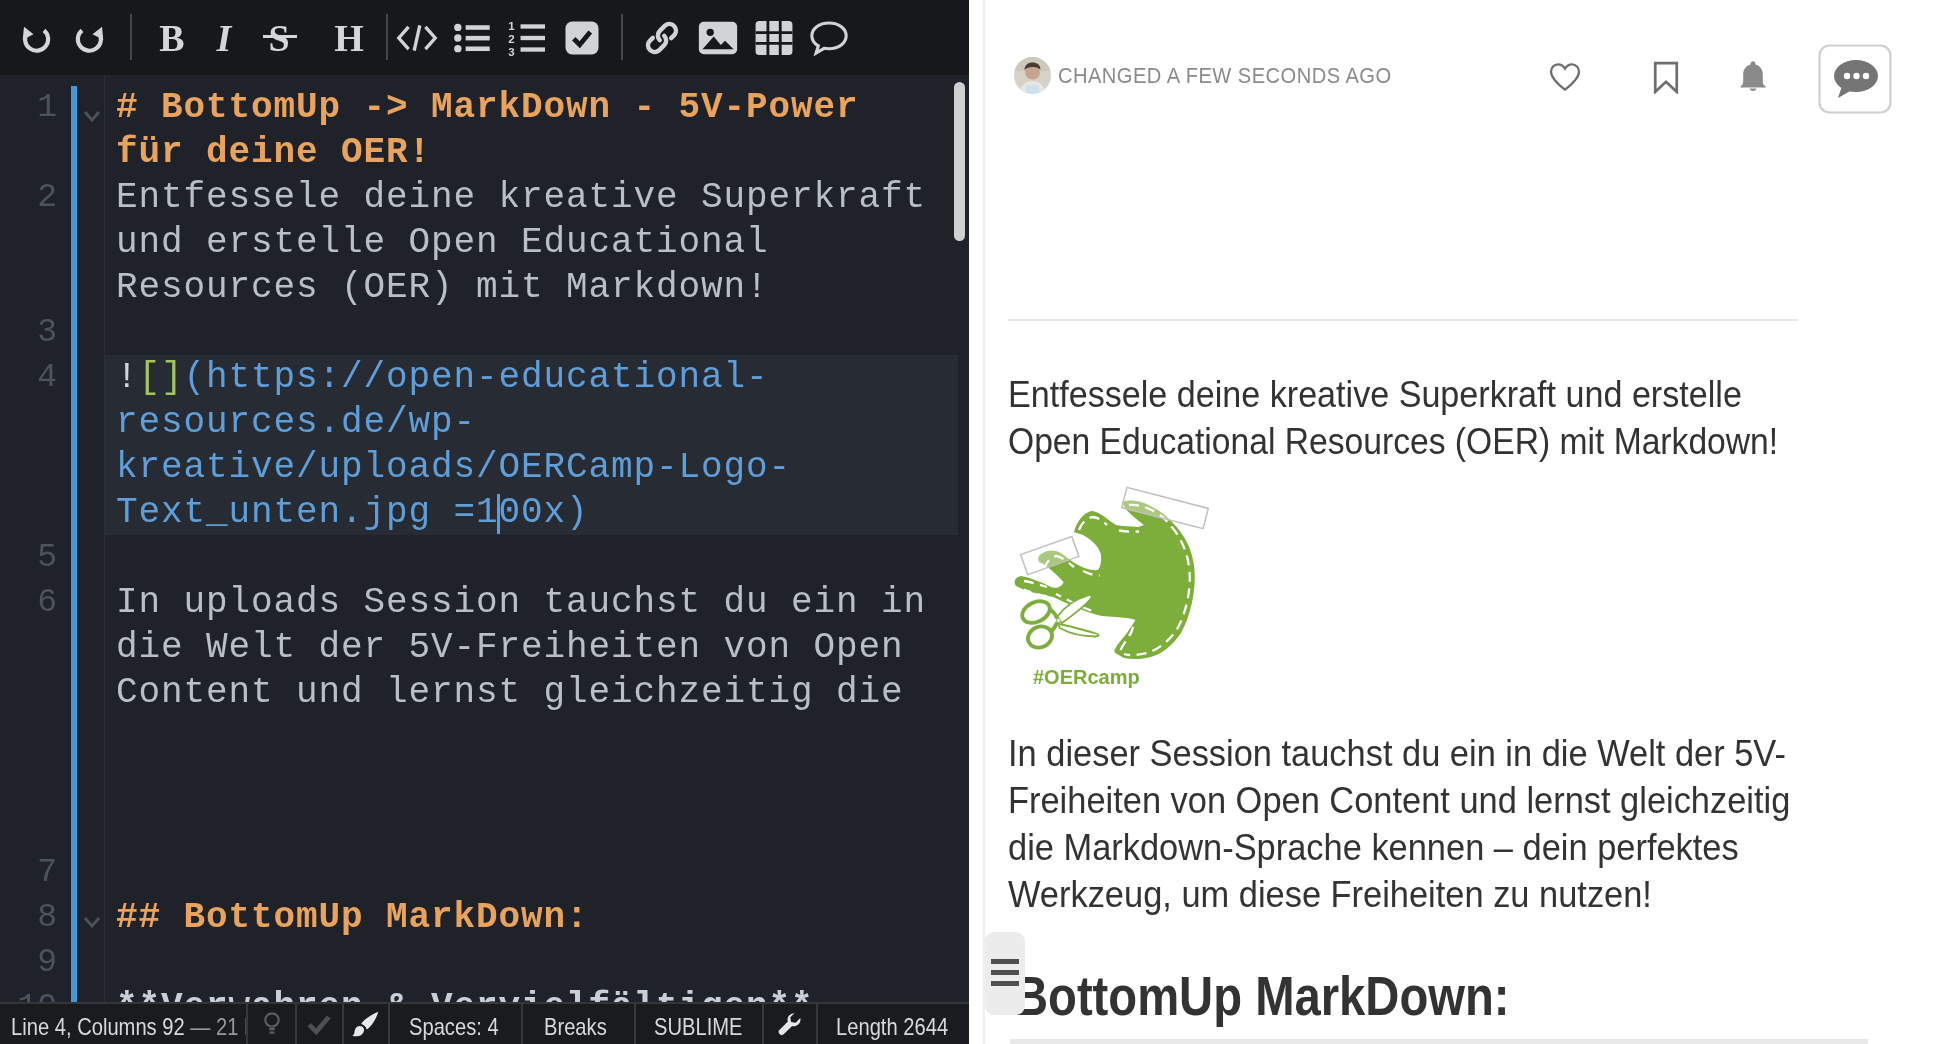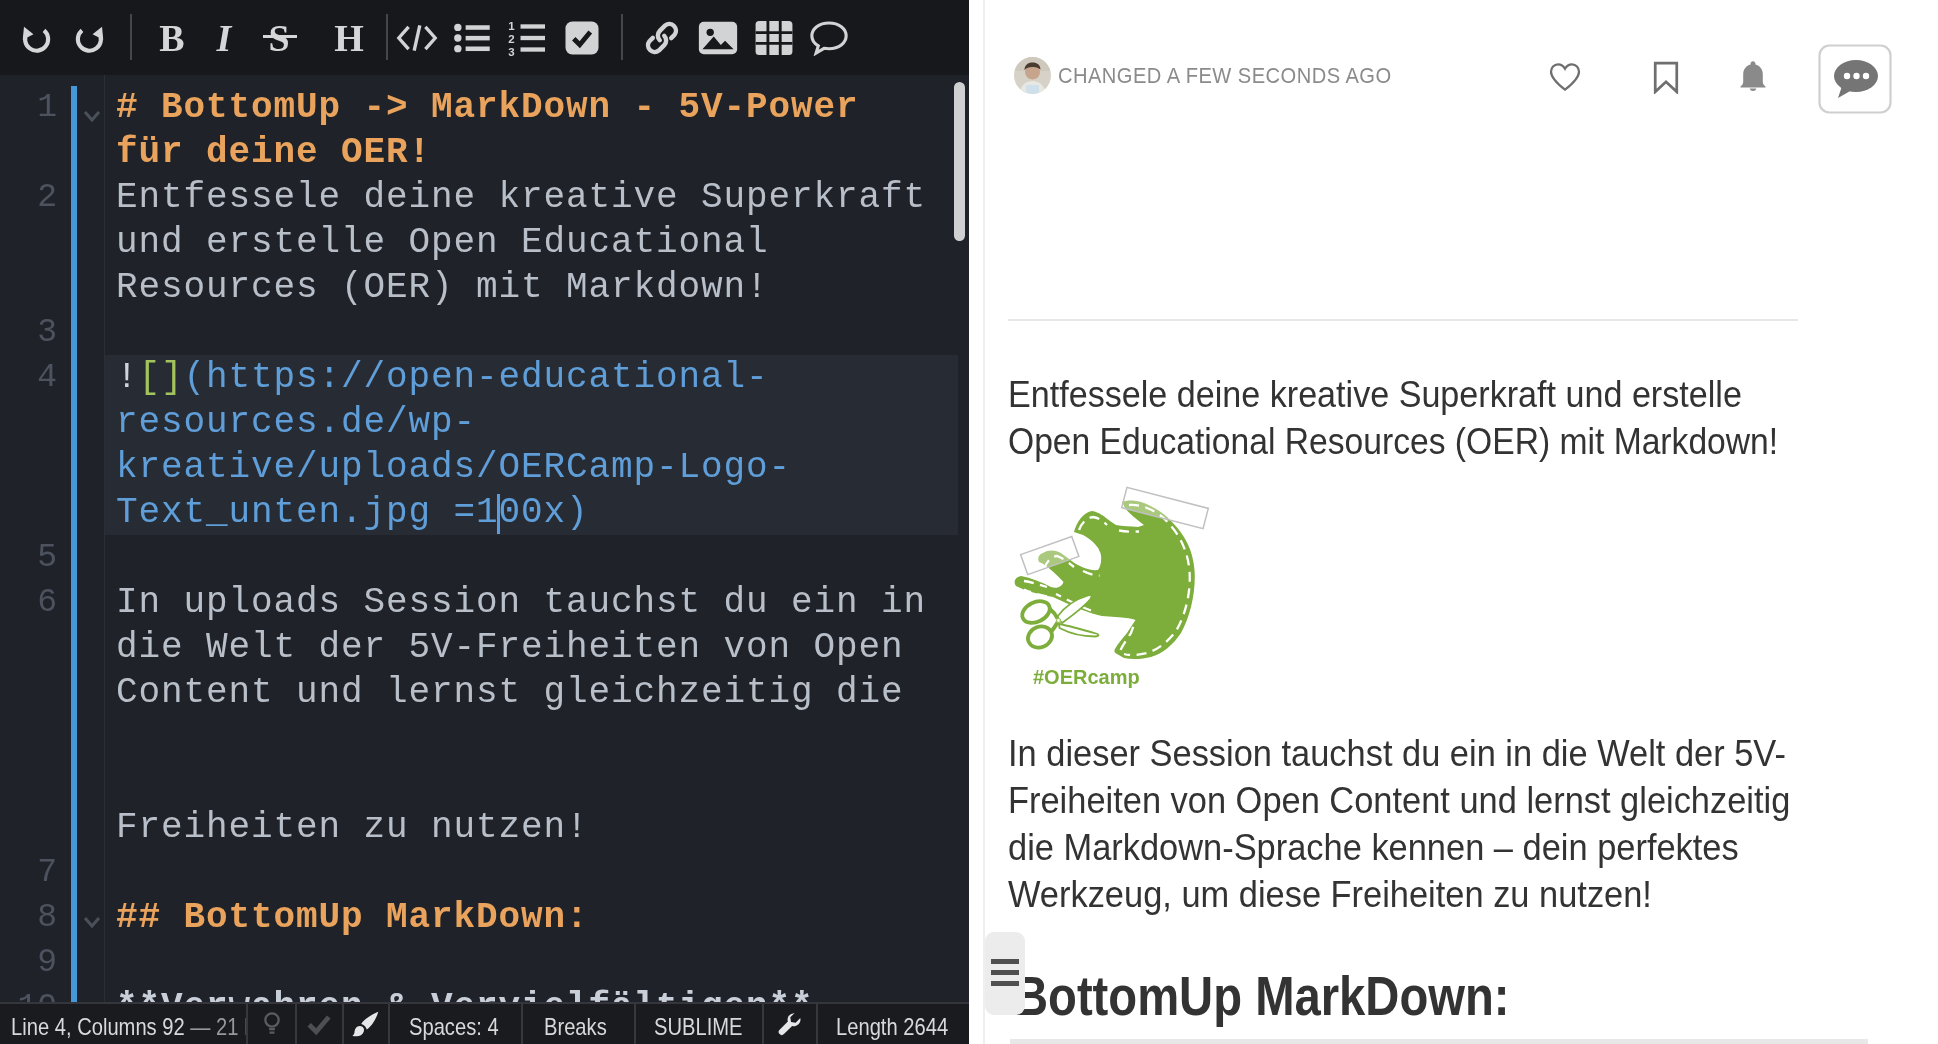--- a/index.html
+++ b/index.html
@@ -53,21 +53,20 @@
     <div class="row" style="top:175px;">Entfessele deine kreative Superkraft</div>
     <div class="row" style="top:220px;">und erstelle Open Educational</div>
     <div class="row" style="top:265px;">Resources (OER) mit Markdown!</div>
     <div class="row" style="top:355px;"><span class="bang">!</span><span class="br">[]</span><span class="url">(https://open-educational-</span></div>
     <div class="row url" style="top:400px;">resources.de/wp-</div>
     <div class="row url" style="top:445px;">kreative/uploads/OERCamp-Logo-</div>
     <div class="row url" style="top:490px;">Text_unten.jpg =100x)</div>
     <div class="row" style="top:580px;">In uploads Session tauchst du ein in</div>
     <div class="row" style="top:625px;">die Welt der 5V-Freiheiten von Open</div>
     <div class="row" style="top:670px;">Content und lernst gleichzeitig die</div>
-    <div class="row" style="top:805px;">Freiheiten zu nutzen!</div>
     <div class="row hd" style="top:895px;">## BottomUp MarkDown:</div>
     <div class="row b10" style="top:985px;">**Verwahren &amp; Vervielfältigen**</div>
     <div id="cursor"></div>
 
     <div class="ln" style="top:85px;">1</div>
     <div class="ln" style="top:175px;">2</div>
     <div class="ln" style="top:310px;">3</div>
     <div class="ln" style="top:355px;">4</div>
     <div class="ln" style="top:535px;">5</div>
     <div class="ln" style="top:580px;">6</div>

